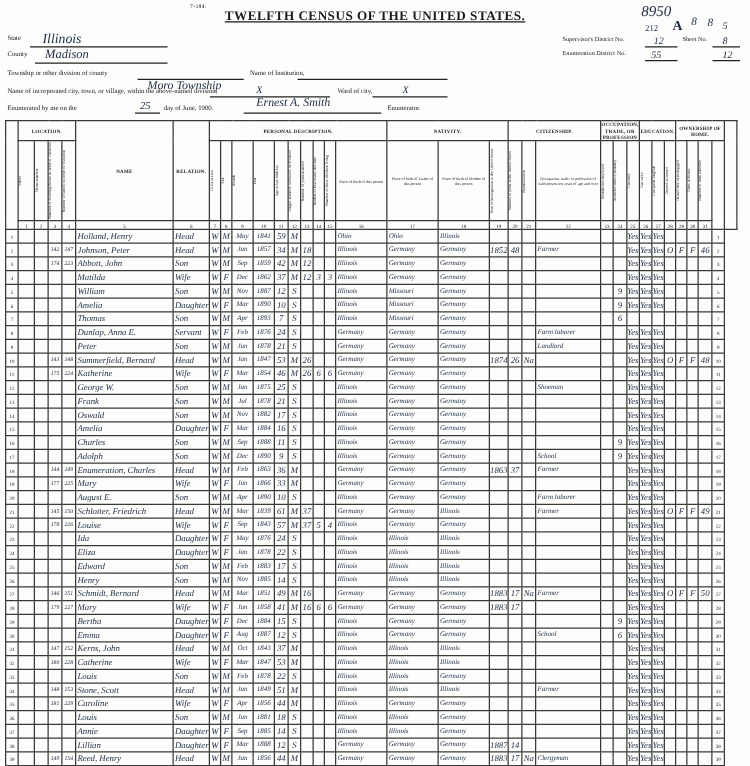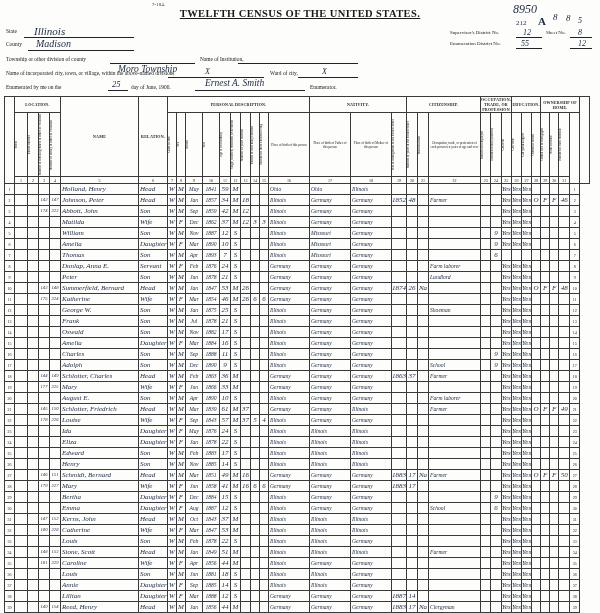--- a/index.html
+++ b/index.html
@@ -1930,21 +1930,21 @@
           <td>
             <span class="ink c xs"></span>
           </td>
           <td>
             <span class="ink c xs">144</span>
           </td>
           <td>
             <span class="ink c xs">149</span>
           </td>
           <td>
-            <span class="ink">Schlotter, Charles</span>
+            <span class="ink">Enumeration, Charles</span>
           </td>
           <td>
             <span class="ink">Head</span>
           </td>
           <td>
             <span class="ink c">W</span>
           </td>
           <td>
             <span class="ink c">M</span>
           </td>

